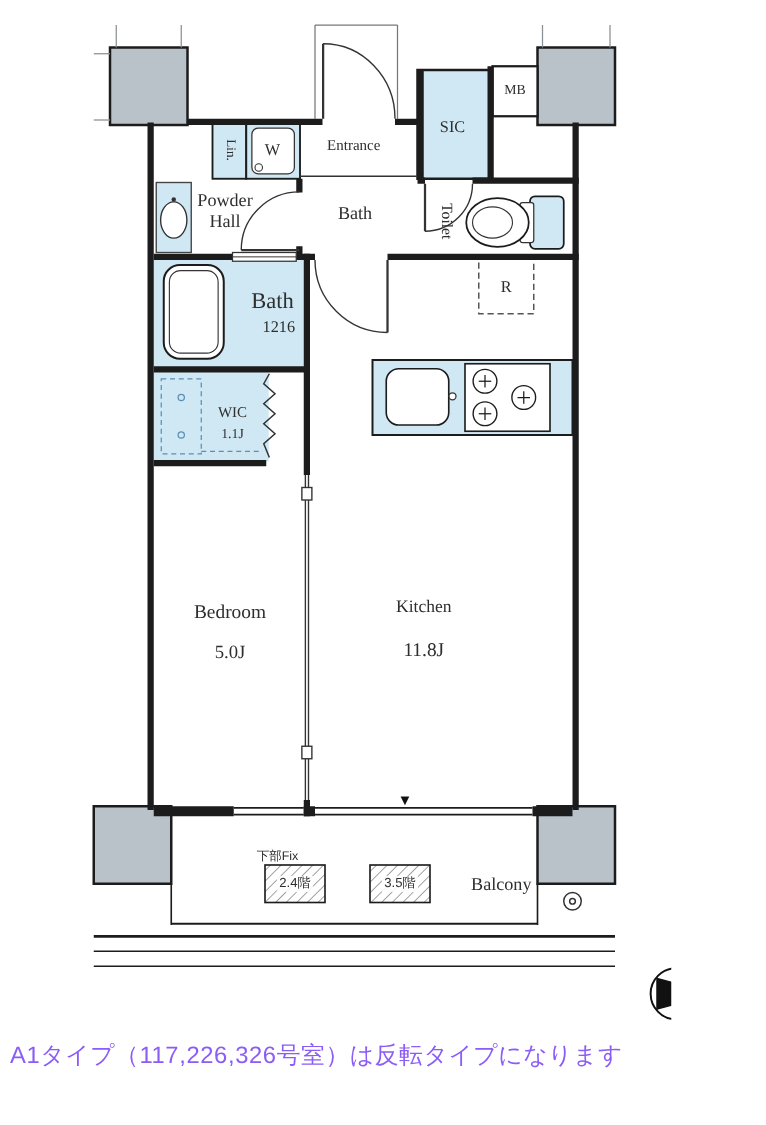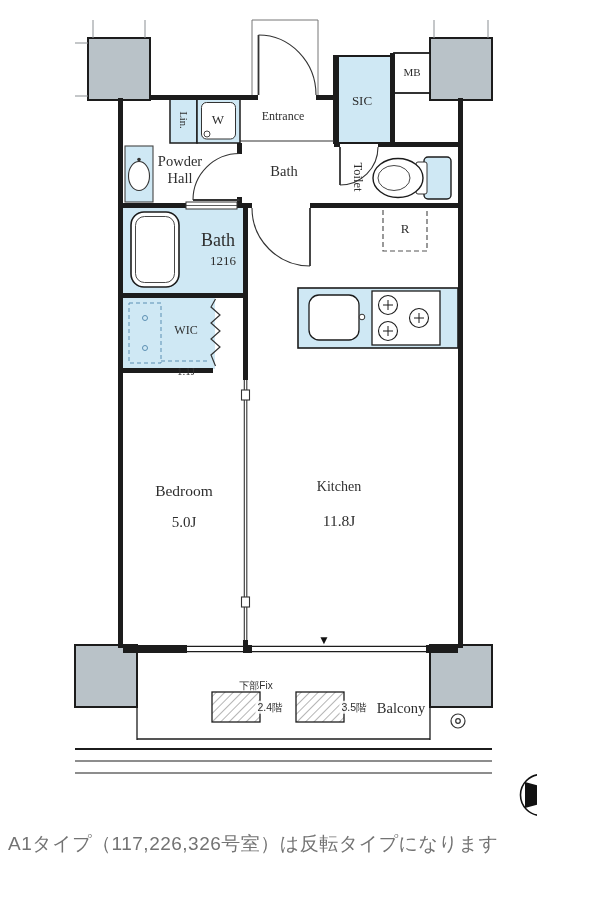--- a/index.html
+++ b/index.html
@@ -16,26 +16,26 @@
   }
   #plan svg{position:absolute;left:0;top:0;}
   .pillar{fill:var(--structure-gray);stroke:var(--wall-black);stroke-width:2;}
   .wet{fill:var(--wet-blue);}
   .wallfill{fill:var(--wall-black);}
   .lbl{
     position:absolute;transform:translate(-50%,-50%);
     color:var(--label-text);white-space:nowrap;line-height:1.2;text-align:center;
   }
   .vert{writing-mode:vertical-rl;text-orientation:mixed;}
-  .sans{font-family:"Liberation Sans", sans-serif;margin-left:34px;}
+  .sans{font-family:"Liberation Sans", sans-serif;}
   .chip{background:rgba(255,255,255,0.88);padding:0 2px;}
   .caption{
     position:absolute;left:8px;top:831px;transform:none;
     font-family:"Liberation Sans", sans-serif;font-size:19px;
-    letter-spacing:0.5px;color:#737373;white-space:nowrap;text-align:left;
+    letter-spacing:0.5px;color:#8b5cf6;white-space:nowrap;text-align:left;
   }
 </style>
 </head>
 <body>
 
 <div id="plan">
 
   <svg width="613" height="900" viewBox="0 0 613 900">
     <defs>
       <pattern id="diag" patternUnits="userSpaceOnUse" width="6" height="6" patternTransform="rotate(45)">
@@ -230,21 +230,21 @@
 
   <div class="lbl" style="left:284px;top:172px;font-size:14.5px;">Bath</div>
   <div class="lbl vert" style="left:357px;top:177px;font-size:12.5px;">Toilet</div>
 
   <div class="lbl" style="left:218px;top:241px;font-size:18px;font-family:Liberation Serif, serif;">Bath</div>
   <div class="lbl" style="left:223px;top:261px;font-size:13px;">1216</div>
 
   <div class="lbl" style="left:405px;top:229px;font-size:13px;">R</div>
 
   <div class="lbl" style="left:186px;top:330px;font-size:12px;">WIC</div>
-  <div class="lbl" style="left:186px;top:348px;font-size:11px;margin-top:24px;">1.1J</div>
+  <div class="lbl" style="left:186px;top:348px;font-size:11px;">1.1J</div>
 
   <div class="lbl" style="left:347px;top:452px;font-size:17px;"></div>
   <div class="lbl" style="left:339px;top:487px;font-size:14px;">Kitchen</div>
   <div class="lbl" style="left:339px;top:521px;font-size:15.5px;">11.8J</div>
 
   <div class="lbl" style="left:184px;top:491px;font-size:15.5px;">Bedroom</div>
   <div class="lbl" style="left:184px;top:522px;font-size:15px;">5.0J</div>
 
   <div class="lbl" style="left:391px;top:709px;font-size:14.5px;margin-left:10px;">Balcony</div>
 

